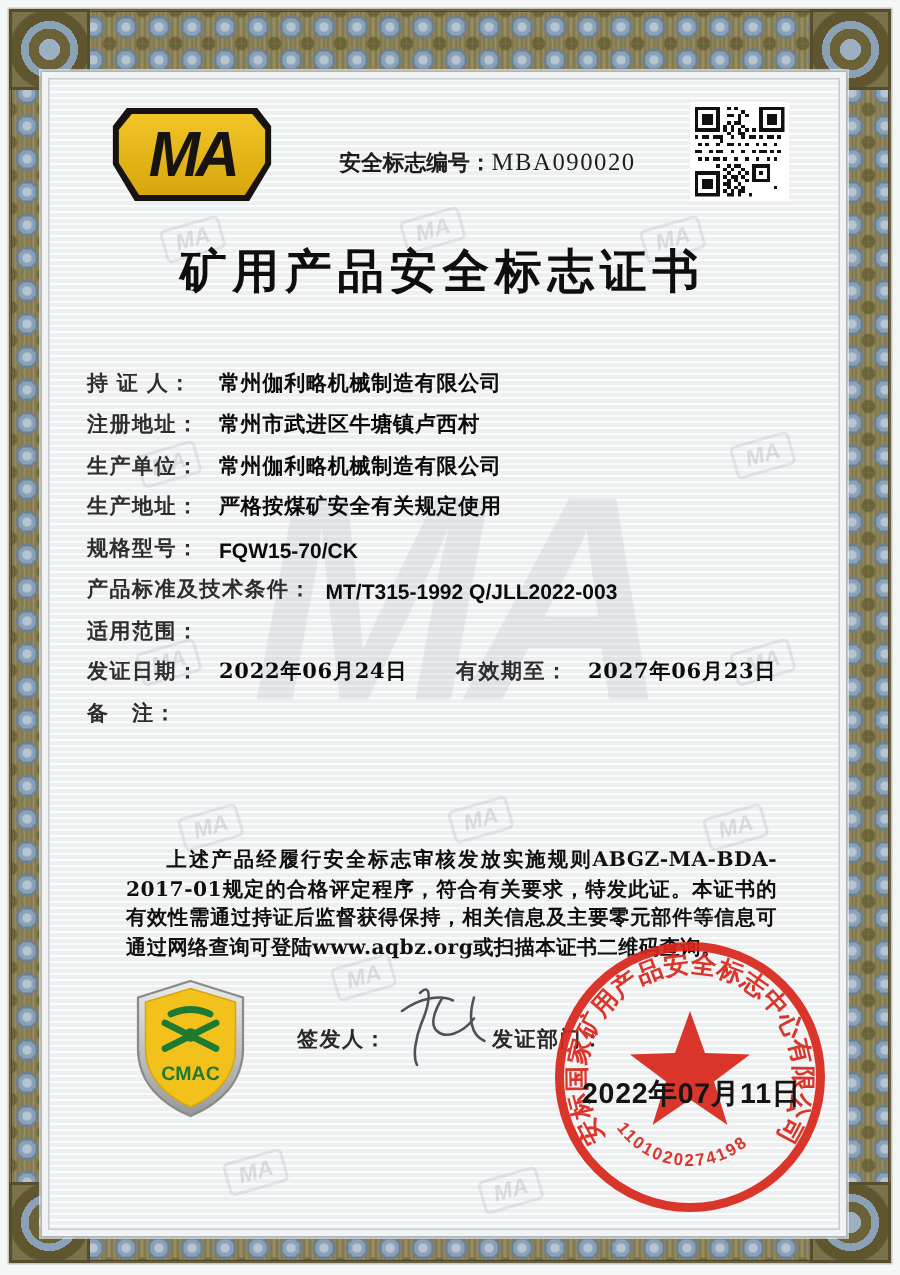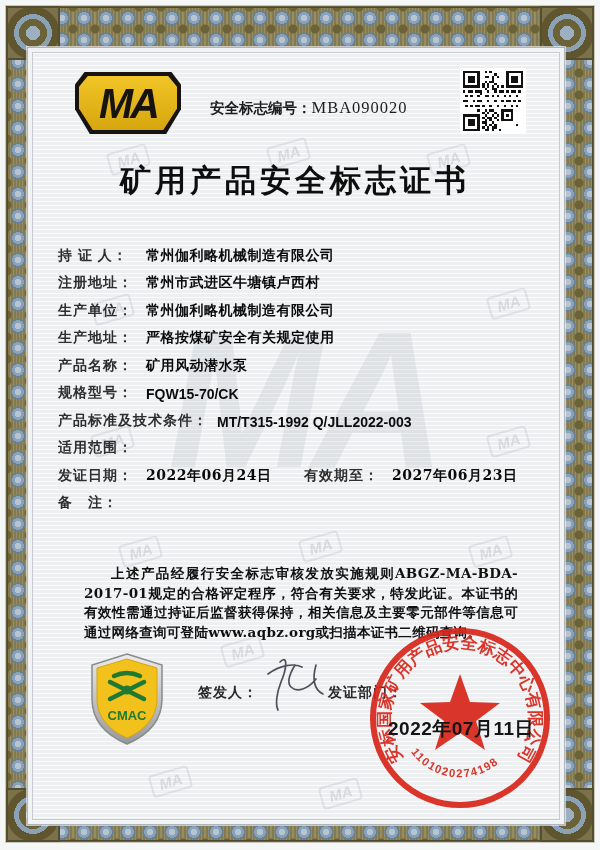--- a/index.html
+++ b/index.html
@@ -51,21 +51,21 @@
     color:rgba(118,131,146,.12);transform:scaleY(1.05);pointer-events:none;
   }
   
   .ma-badge{position:absolute;left:75px;top:72px;width:106px;height:62px;}
   .ma-badge .shape-outer{position:absolute;inset:0;background:#171310;
     clip-path:polygon(9% 0,91% 0,100% 20%,100% 60%,86% 100%,14% 100%,0 60%,0 20%);}
   .ma-badge .shape-inner{position:absolute;inset:4px;background:linear-gradient(180deg,#f2c527,#d7a60f);
     clip-path:polygon(9% 0,91% 0,100% 20%,100% 60%,86% 100%,14% 100%,0 60%,0 20%);}
   .ma-badge .ma-text{position:absolute;inset:0;display:flex;align-items:center;justify-content:center;
     font-weight:bold;font-style:italic;font-size:41px;letter-spacing:-3px;color:#171310;transform:scaleY(1.04);}
-  .cert-no{position:absolute;left:210px;top:98px;width:230px;text-align:left;font-size:14.5px;font-weight:bold;color:#1d1d1d;white-space:nowrap;}
+  .cert-no{position:absolute;left:210px;top:98px;width:230px;text-align:center;font-size:14.5px;font-weight:bold;color:#1d1d1d;white-space:nowrap;}
   .cert-no .num{font-family:"Liberation Serif",serif;font-weight:normal;font-size:16.5px;letter-spacing:1px;}
   .qr{position:absolute;left:460px;top:68px;width:66px;height:66px;background:#fff;padding:3px;box-sizing:border-box;}
   .qr svg{width:100%;height:100%;display:block}
   
   .title{position:absolute;left:0;right:10px;top:160px;text-align:center;
     font-family:"Liberation Serif",serif;font-weight:bold;font-size:31px;letter-spacing:4px;color:#0e0e0e;}
   
   .fields{position:absolute;left:58px;top:237px;width:470px;font-size:14px;}
   .frow{display:flex;align-items:flex-end;height:27.5px;}
   .flabel{color:#2e2e2e;font-weight:bold;width:88px;flex:none;letter-spacing:1px;white-space:nowrap;}
@@ -162,24 +162,20 @@
   </div>
   <div class="frow">
     <span class="flabel">生产单位：</span>
     <span class="fvalue">常州伽利略机械制造有限公司</span>
   </div>
   <div class="frow">
     <span class="flabel">生产地址：</span>
     <span class="fvalue">严格按煤矿安全有关规定使用</span>
   </div>
   <div class="frow">
-    <span class="flabel">产品名称：</span>
-    <span class="fvalue">矿用风动潜水泵</span>
-  </div>
-  <div class="frow">
     <span class="flabel">规格型号：</span>
     <span class="fvalue latin">FQW15-70/CK</span>
   </div>
   <div class="frow">
     <span class="flabel wide">产品标准及技术条件：</span>
     <span class="fvalue latin">MT/T315-1992 Q/JLL2022-003</span>
   </div>
   <div class="frow">
     <span class="flabel">适用范围：</span>
   </div>

